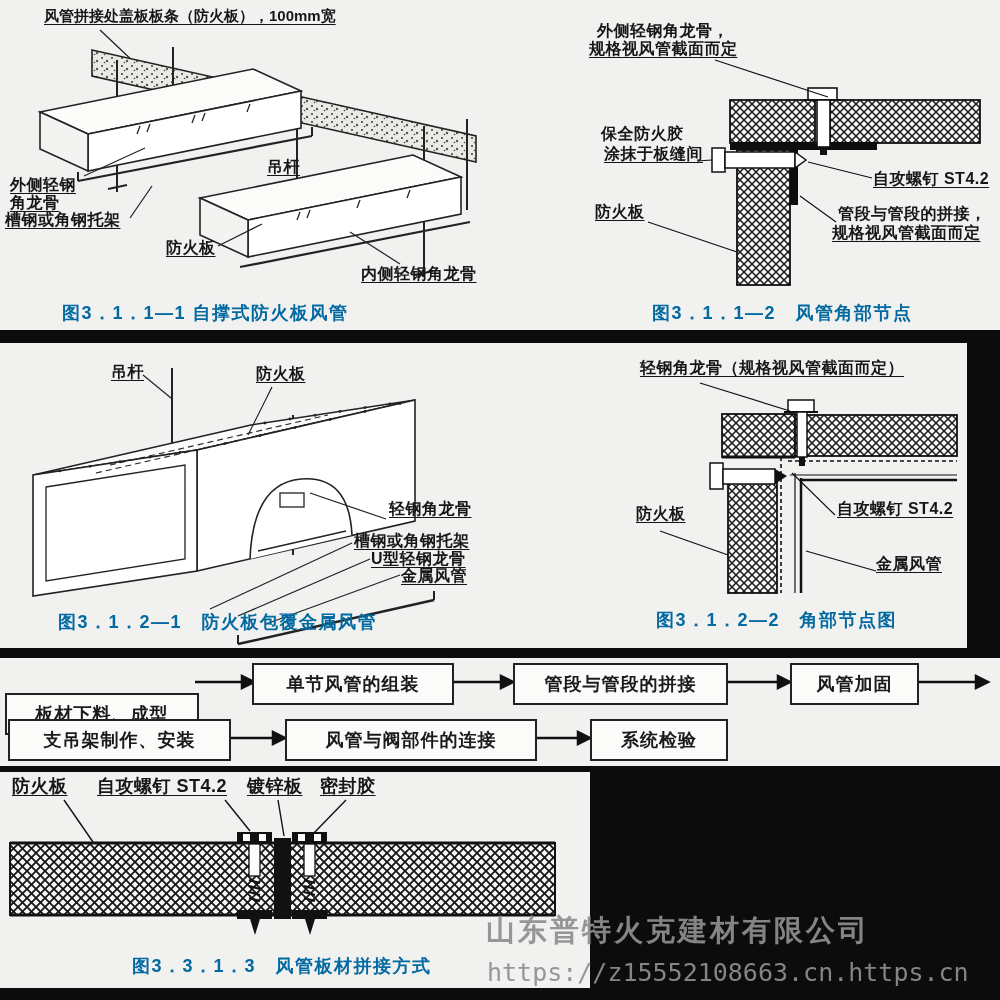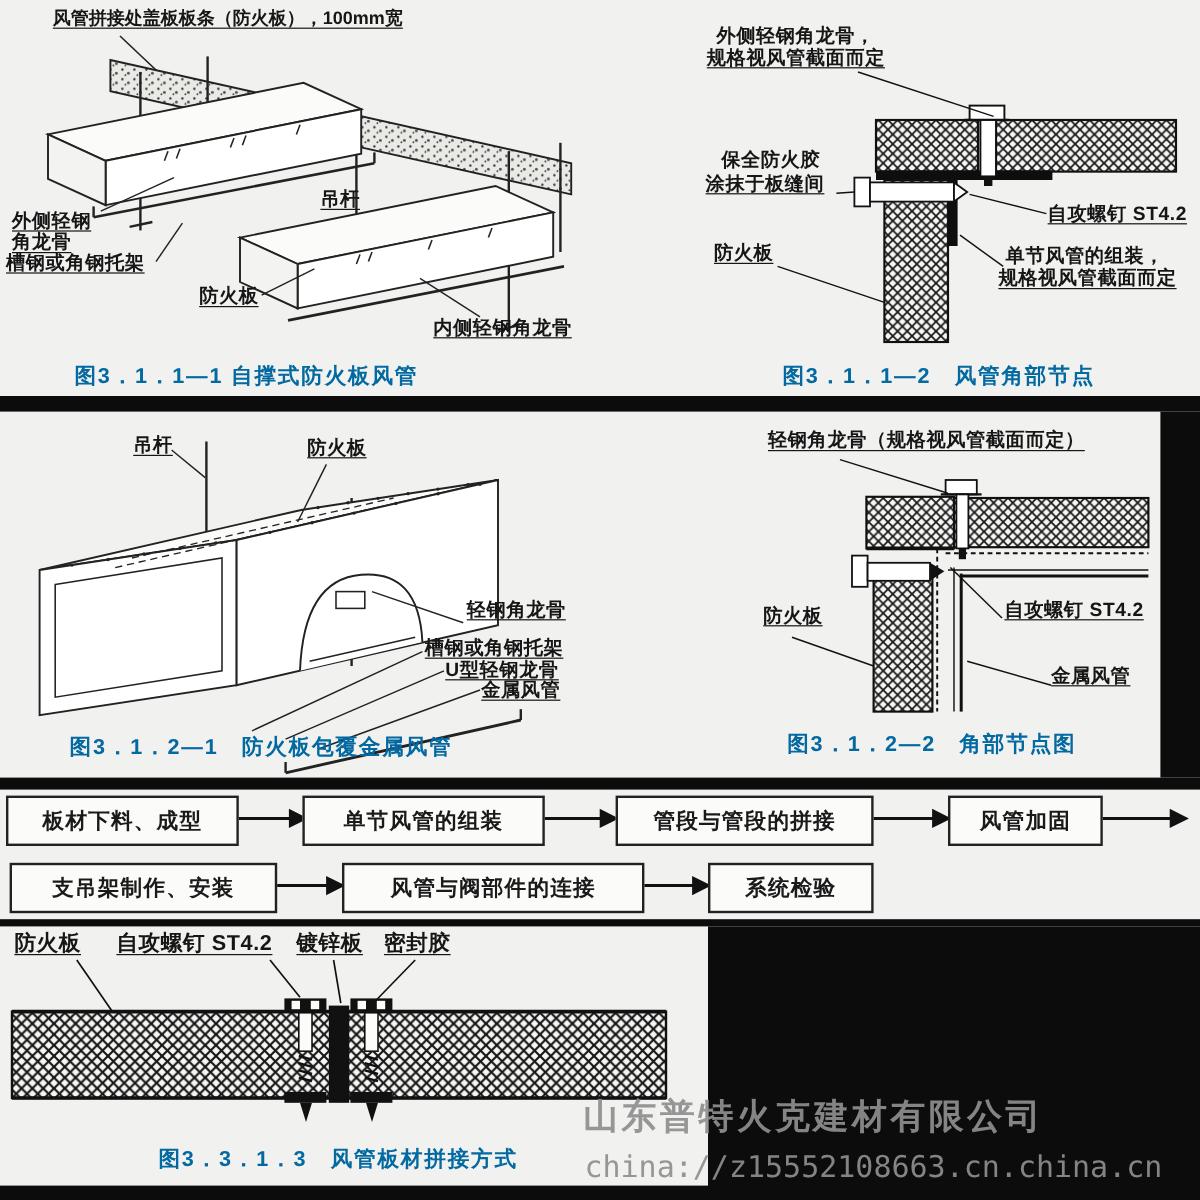--- a/index.html
+++ b/index.html
@@ -129,24 +129,24 @@
         <line x1="312" y1="178" x2="248" y2="162"></line>
         <line x1="276" y1="222" x2="240" y2="196"></line>
         <line x1="88" y1="222" x2="177" y2="252"></line>
       </g>
     </g>
   </svg>
 
   <div class="lbl nou" style="left:597px;top:22px;">外侧轻钢角龙骨，</div>
   <div class="lbl" style="left:589px;top:40px;">规格视风管截面而定</div>
   <div class="lbl nou" style="left:601px;top:125px;">保全防火胶</div>
-  <div class="lbl" style="left:588px;top:145px;">涂抹于板缝间</div>
+  <div class="lbl" style="left:604px;top:145px;">涂抹于板缝间</div>
   <div class="lbl" style="left:873px;top:170px;">自攻螺钉 ST4.2</div>
   <div class="lbl" style="left:595px;top:203px;">防火板</div>
-  <div class="lbl nou" style="left:838px;top:205px;">单节风管的组装，</div>
+  <div class="lbl nou" style="left:838px;top:205px;">管段与管段的拼接，</div>
   <div class="lbl" style="left:832px;top:224px;">规格视风管截面而定</div>
   <div class="cap" style="left:652px;top:301px;">图3．1．1—2　风管角部节点</div>
 
   <div class="bar" style="left:0;top:330px;width:1000px;height:13px;"></div>
 
   <svg style="left:0;top:343px" width="560" height="305" viewBox="0 0 560 305">
     <g stroke="#222" fill="none">
       <line x1="172" y1="25" x2="172" y2="112" stroke-width="2"></line>
       <line x1="293" y1="72" x2="293" y2="212" stroke-width="2"></line>
       <polygon points="33,132 197,107 415,57 251,82" fill="#fbfbf9" stroke-width="1.6"></polygon>
@@ -261,21 +261,21 @@
         <polygon points="778,18 778,30 790,24"></polygon>
       <line x1="915" y1="24" x2="976" y2="24"></line>
         <polygon points="976,18 976,30 988,24"></polygon>
       <line x1="227" y1="80" x2="273" y2="80"></line>
         <polygon points="273,74 273,86 285,80"></polygon>
       <line x1="533" y1="80" x2="578" y2="80"></line>
         <polygon points="578,74 578,86 590,80"></polygon>
     </g>
   </svg>
 
-  <div class="fbox" style="left:5px;top:663px;width:190px;height:38px;">板材下料、成型</div>
+  <div class="fbox" style="left:5px;top:693px;width:190px;height:38px;">板材下料、成型</div>
   <div class="fbox" style="left:252px;top:663px;width:198px;height:38px;">单节风管的组装</div>
   <div class="fbox" style="left:513px;top:663px;width:211px;height:38px;">管段与管段的拼接</div>
   <div class="fbox" style="left:790px;top:663px;width:125px;height:38px;">风管加固</div>
   <div class="fbox" style="left:8px;top:719px;width:219px;height:38px;">支吊架制作、安装</div>
   <div class="fbox" style="left:285px;top:719px;width:248px;height:38px;">风管与阀部件的连接</div>
   <div class="fbox" style="left:590px;top:719px;width:134px;height:38px;">系统检验</div>
 
   <div class="bar" style="left:0;top:766px;width:1000px;height:6px;"></div>
 
   <svg style="left:0;top:772px" width="590" height="228" viewBox="0 0 590 228">
@@ -328,15 +328,15 @@
   <div class="lbl big" style="left:12px;top:777px;">防火板</div>
   <div class="lbl big" style="left:97px;top:777px;">自攻螺钉 ST4.2</div>
   <div class="lbl big" style="left:247px;top:777px;">镀锌板</div>
   <div class="lbl big" style="left:320px;top:777px;">密封胶</div>
   <div class="cap" style="left:132px;top:954px;">图3．3．1．3　风管板材拼接方式</div>
 
   <div class="bar" style="left:590px;top:772px;width:410px;height:228px;"></div>
   <div class="bar" style="left:0;top:988px;width:590px;height:12px;"></div>
 
   <div class="wm wm-co" style="left:486px;top:911px;">山东普特火克建材有限公司</div>
-  <div class="wm wm-url" style="left:487px;top:958px;">china://z15552108663.cn.china.cn</div>
+  <div class="wm wm-url" style="left:487px;top:958px;">https://z15552108663.cn.https.cn</div>
 
 </div>
 
 </body></html>

